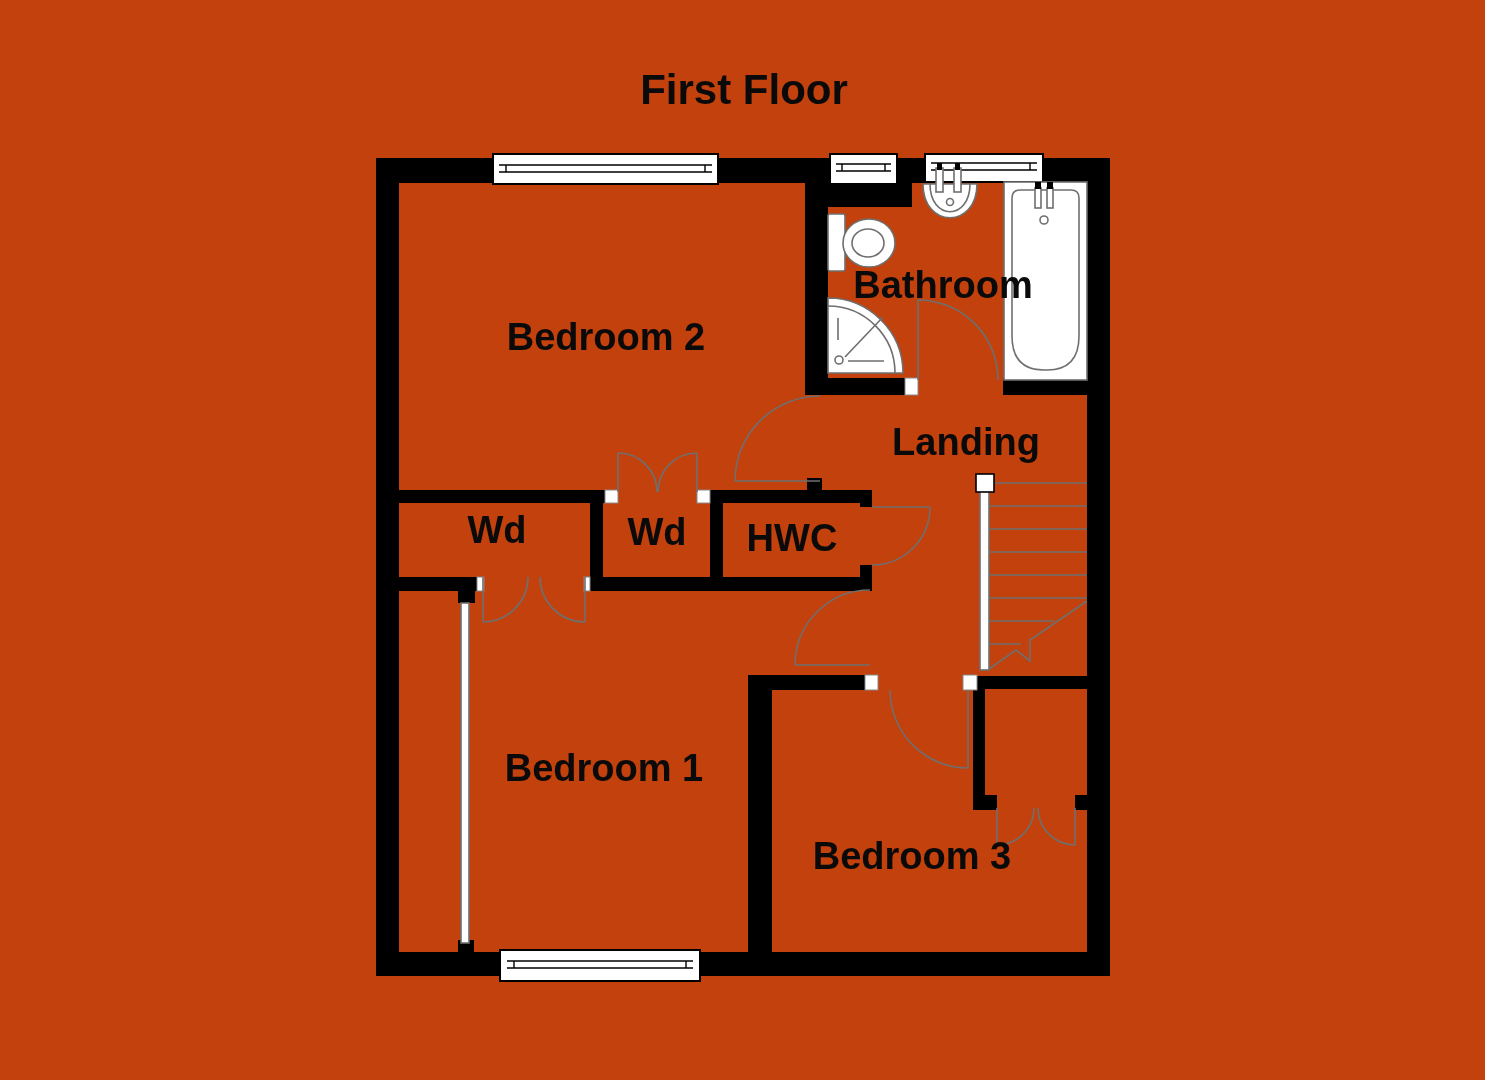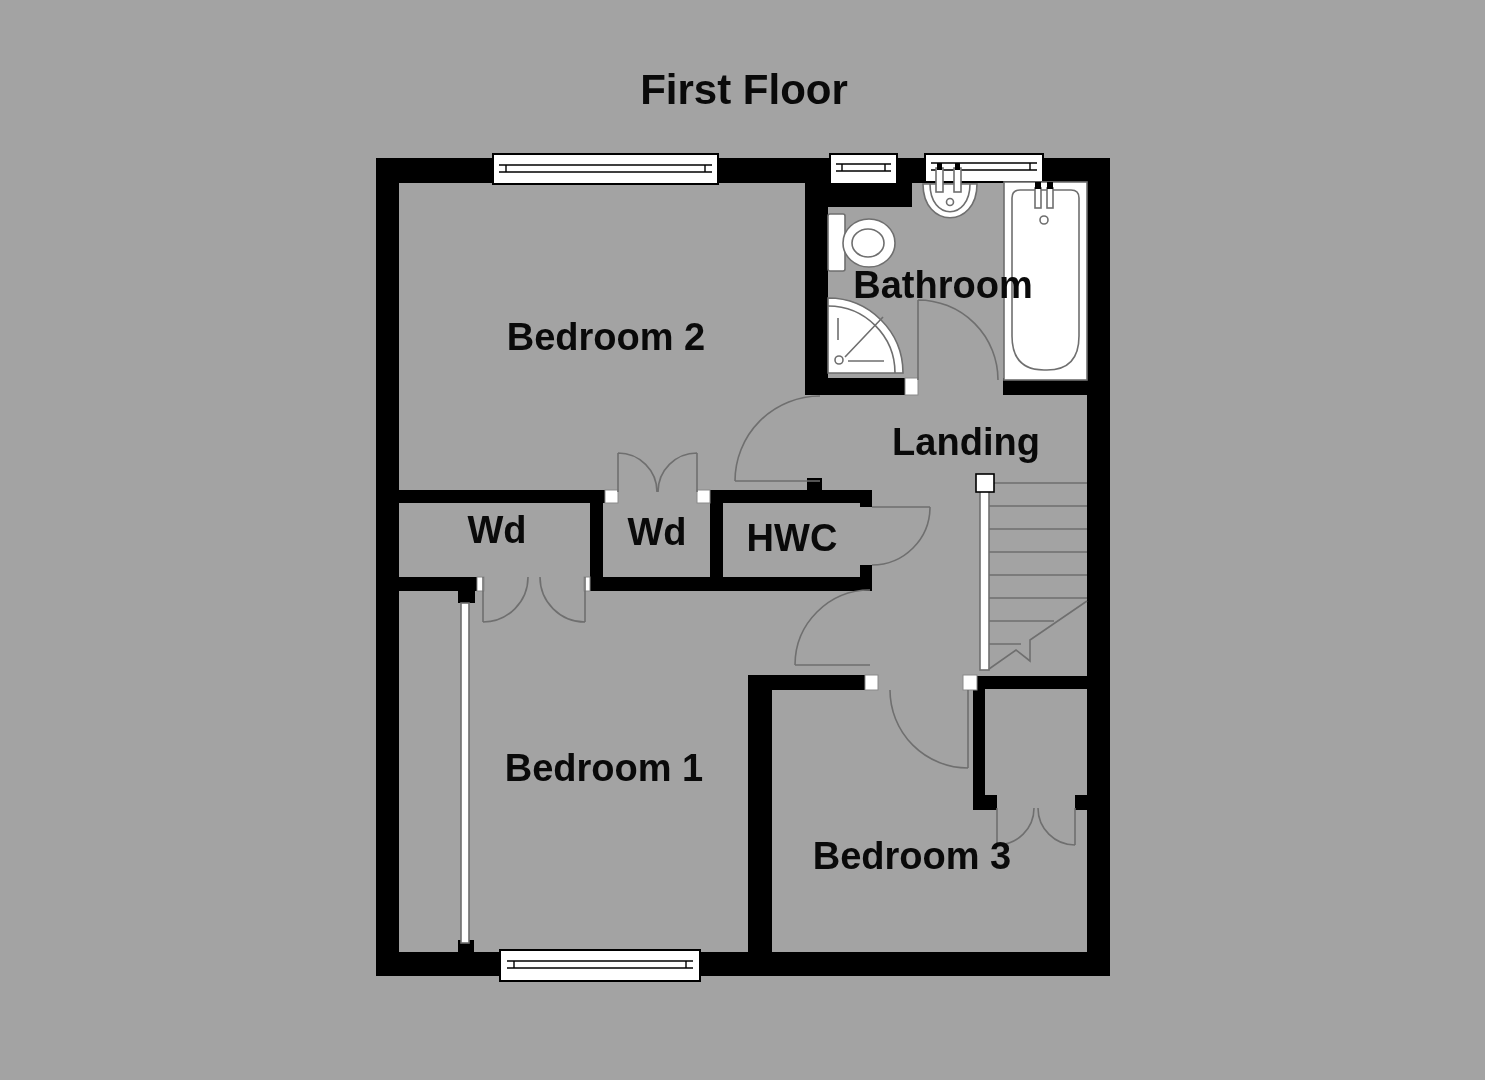--- a/index.html
+++ b/index.html
@@ -1,16 +1,16 @@
 <!DOCTYPE html>
 <html><head>
 <meta charset="utf-8">
 <style>
   html, body { margin: 0; padding: 0; background: #ffffff; }
-  .page { width: 1485px; height: 1080px; position: relative; background: #a3a3a3; overflow: hidden; }
+  .page { width: 1485px; height: 1080px; position: relative; background: #c2410c; overflow: hidden; }
   svg { display: block; }
   .room-label {
     font-family: "Liberation Sans", "DejaVu Sans", sans-serif;
     font-weight: bold;
     font-size: 38px;
     fill: #0a0a0a;
   }
   .plan-title {
     font-family: "Liberation Sans", "DejaVu Sans", sans-serif;
     font-weight: bold;

